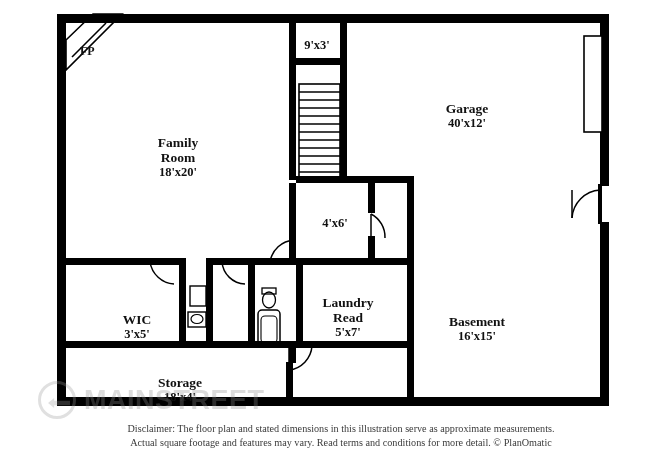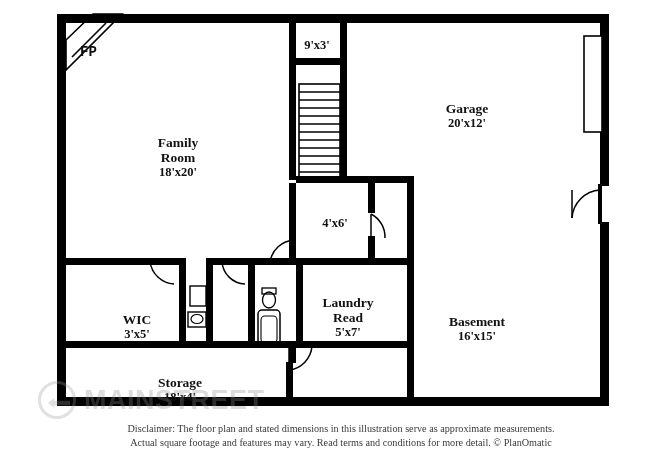--- a/index.html
+++ b/index.html
@@ -36,23 +36,23 @@
 
   .lbl-big {
     font-size: 13.5px;
   }
   .lbl-dim {
     font-size: 12.5px;
   }
 
   .fp-label {
     position: absolute;
-    font-size: 14px;
+    font-size: 12px;
     font-weight: bold;
-    font-family: Liberation Mono, monospace;
+    font-family: Liberation Serif, serif;
     color: #111111;
   }
 
   
   #watermark {
     position: absolute;
     left: 38px;
     top: 381px;
     display: flex;
     align-items: center;
@@ -233,21 +233,21 @@
   <div class="fp-label" style="left:80px; top:44px;">FP</div>
 
   <div class="room-label lbl-big" style="left:118px; top:120px; width:120px;">
     <span>Family
 Room</span>
     <div class="lbl-dim">18'x20'</div>
   </div>
 
   <div class="room-label lbl-big" style="left:407px; top:86px; width:120px;">
     <span>Garage</span>
-    <div class="lbl-dim">20'x12'</div>
+    <div class="lbl-dim">40'x12'</div>
   </div>
 
   <div class="room-label lbl-big" style="left:417px; top:299px; width:120px;">
     <span>Basement</span>
     <div class="lbl-dim">16'x15'</div>
   </div>
 
   <div class="room-label lbl-big" style="left:300px; top:280px; width:96px;">
     <span>Laundry
 Read</span>

